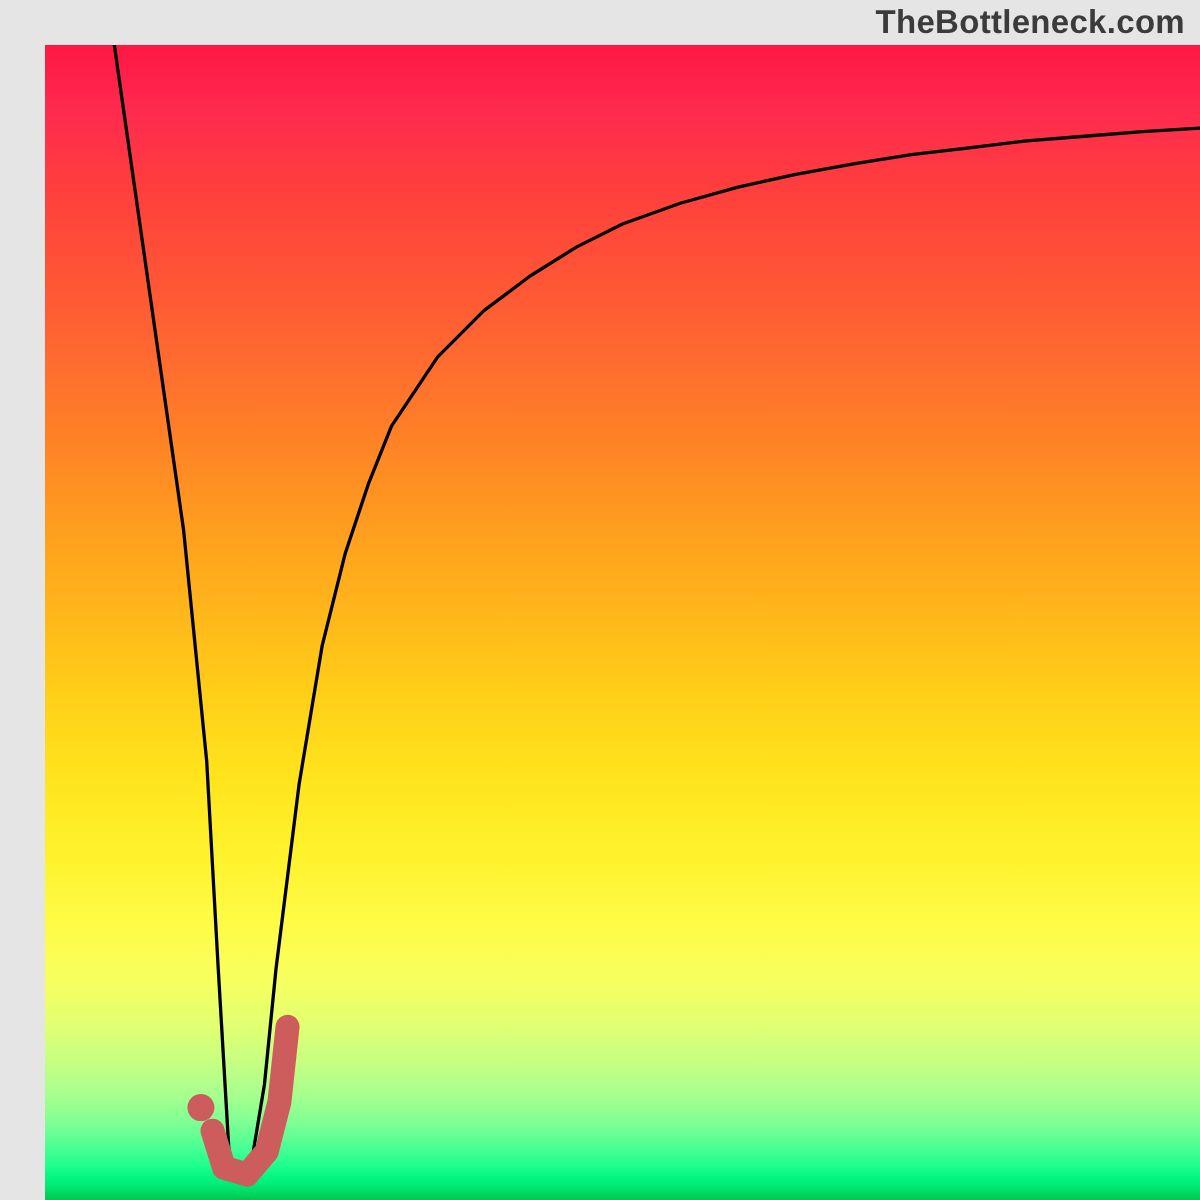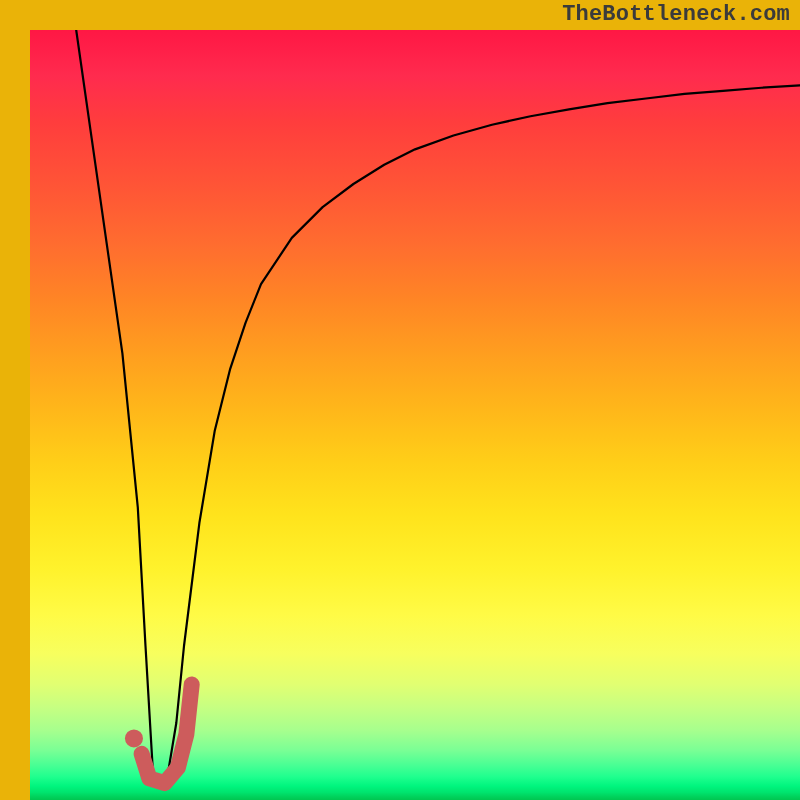--- a/index.html
+++ b/index.html
@@ -8,22 +8,21 @@
     width: 800px;
     height: 800px;
     overflow: hidden;
     background: #000;
     font-family: Arial, Helvetica, sans-serif;
   }
   .frame {
     position: relative;
     width: 800px;
     height: 800px;
-    background: #eab308;
-    font-family: Liberation Mono, monospace;
+    background: #e5e5e5;
   }
   .watermark {
     position: absolute;
     top: 2px;
     right: 10px;
     color: #3b3b3b;
     font-size: 22px;
     font-weight: bold;
     letter-spacing: 0.2px;
     z-index: 10;

